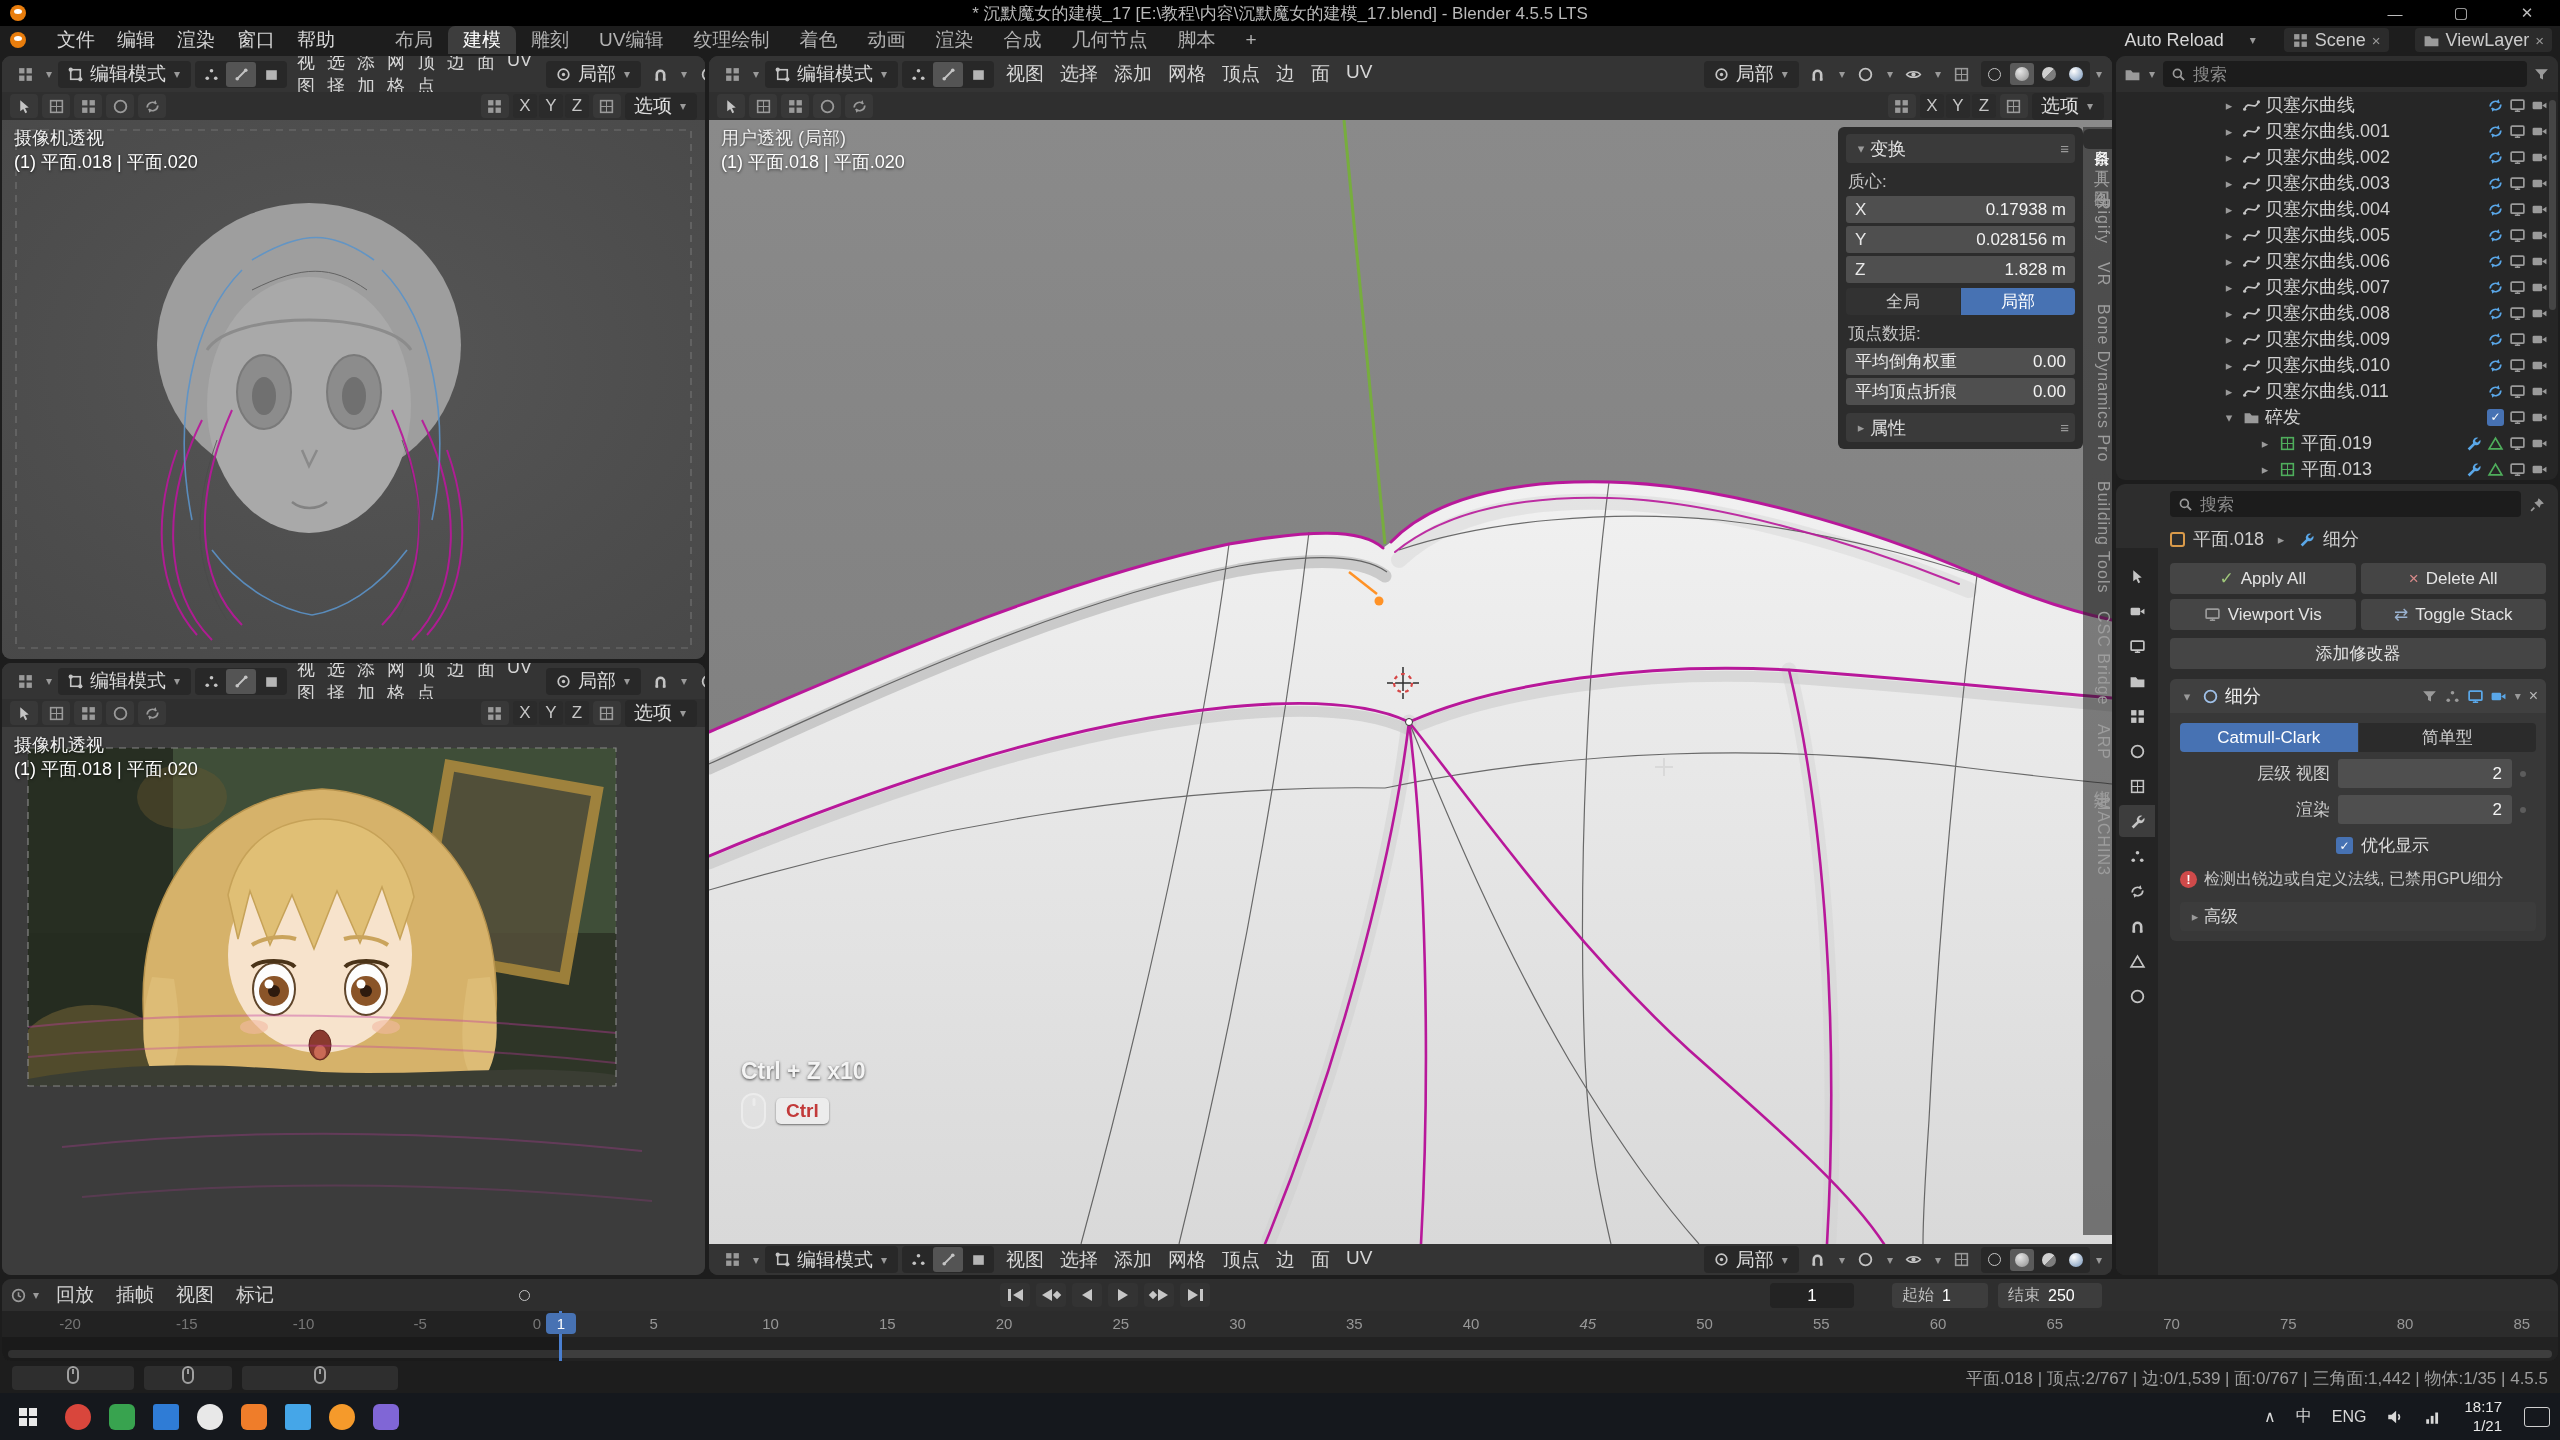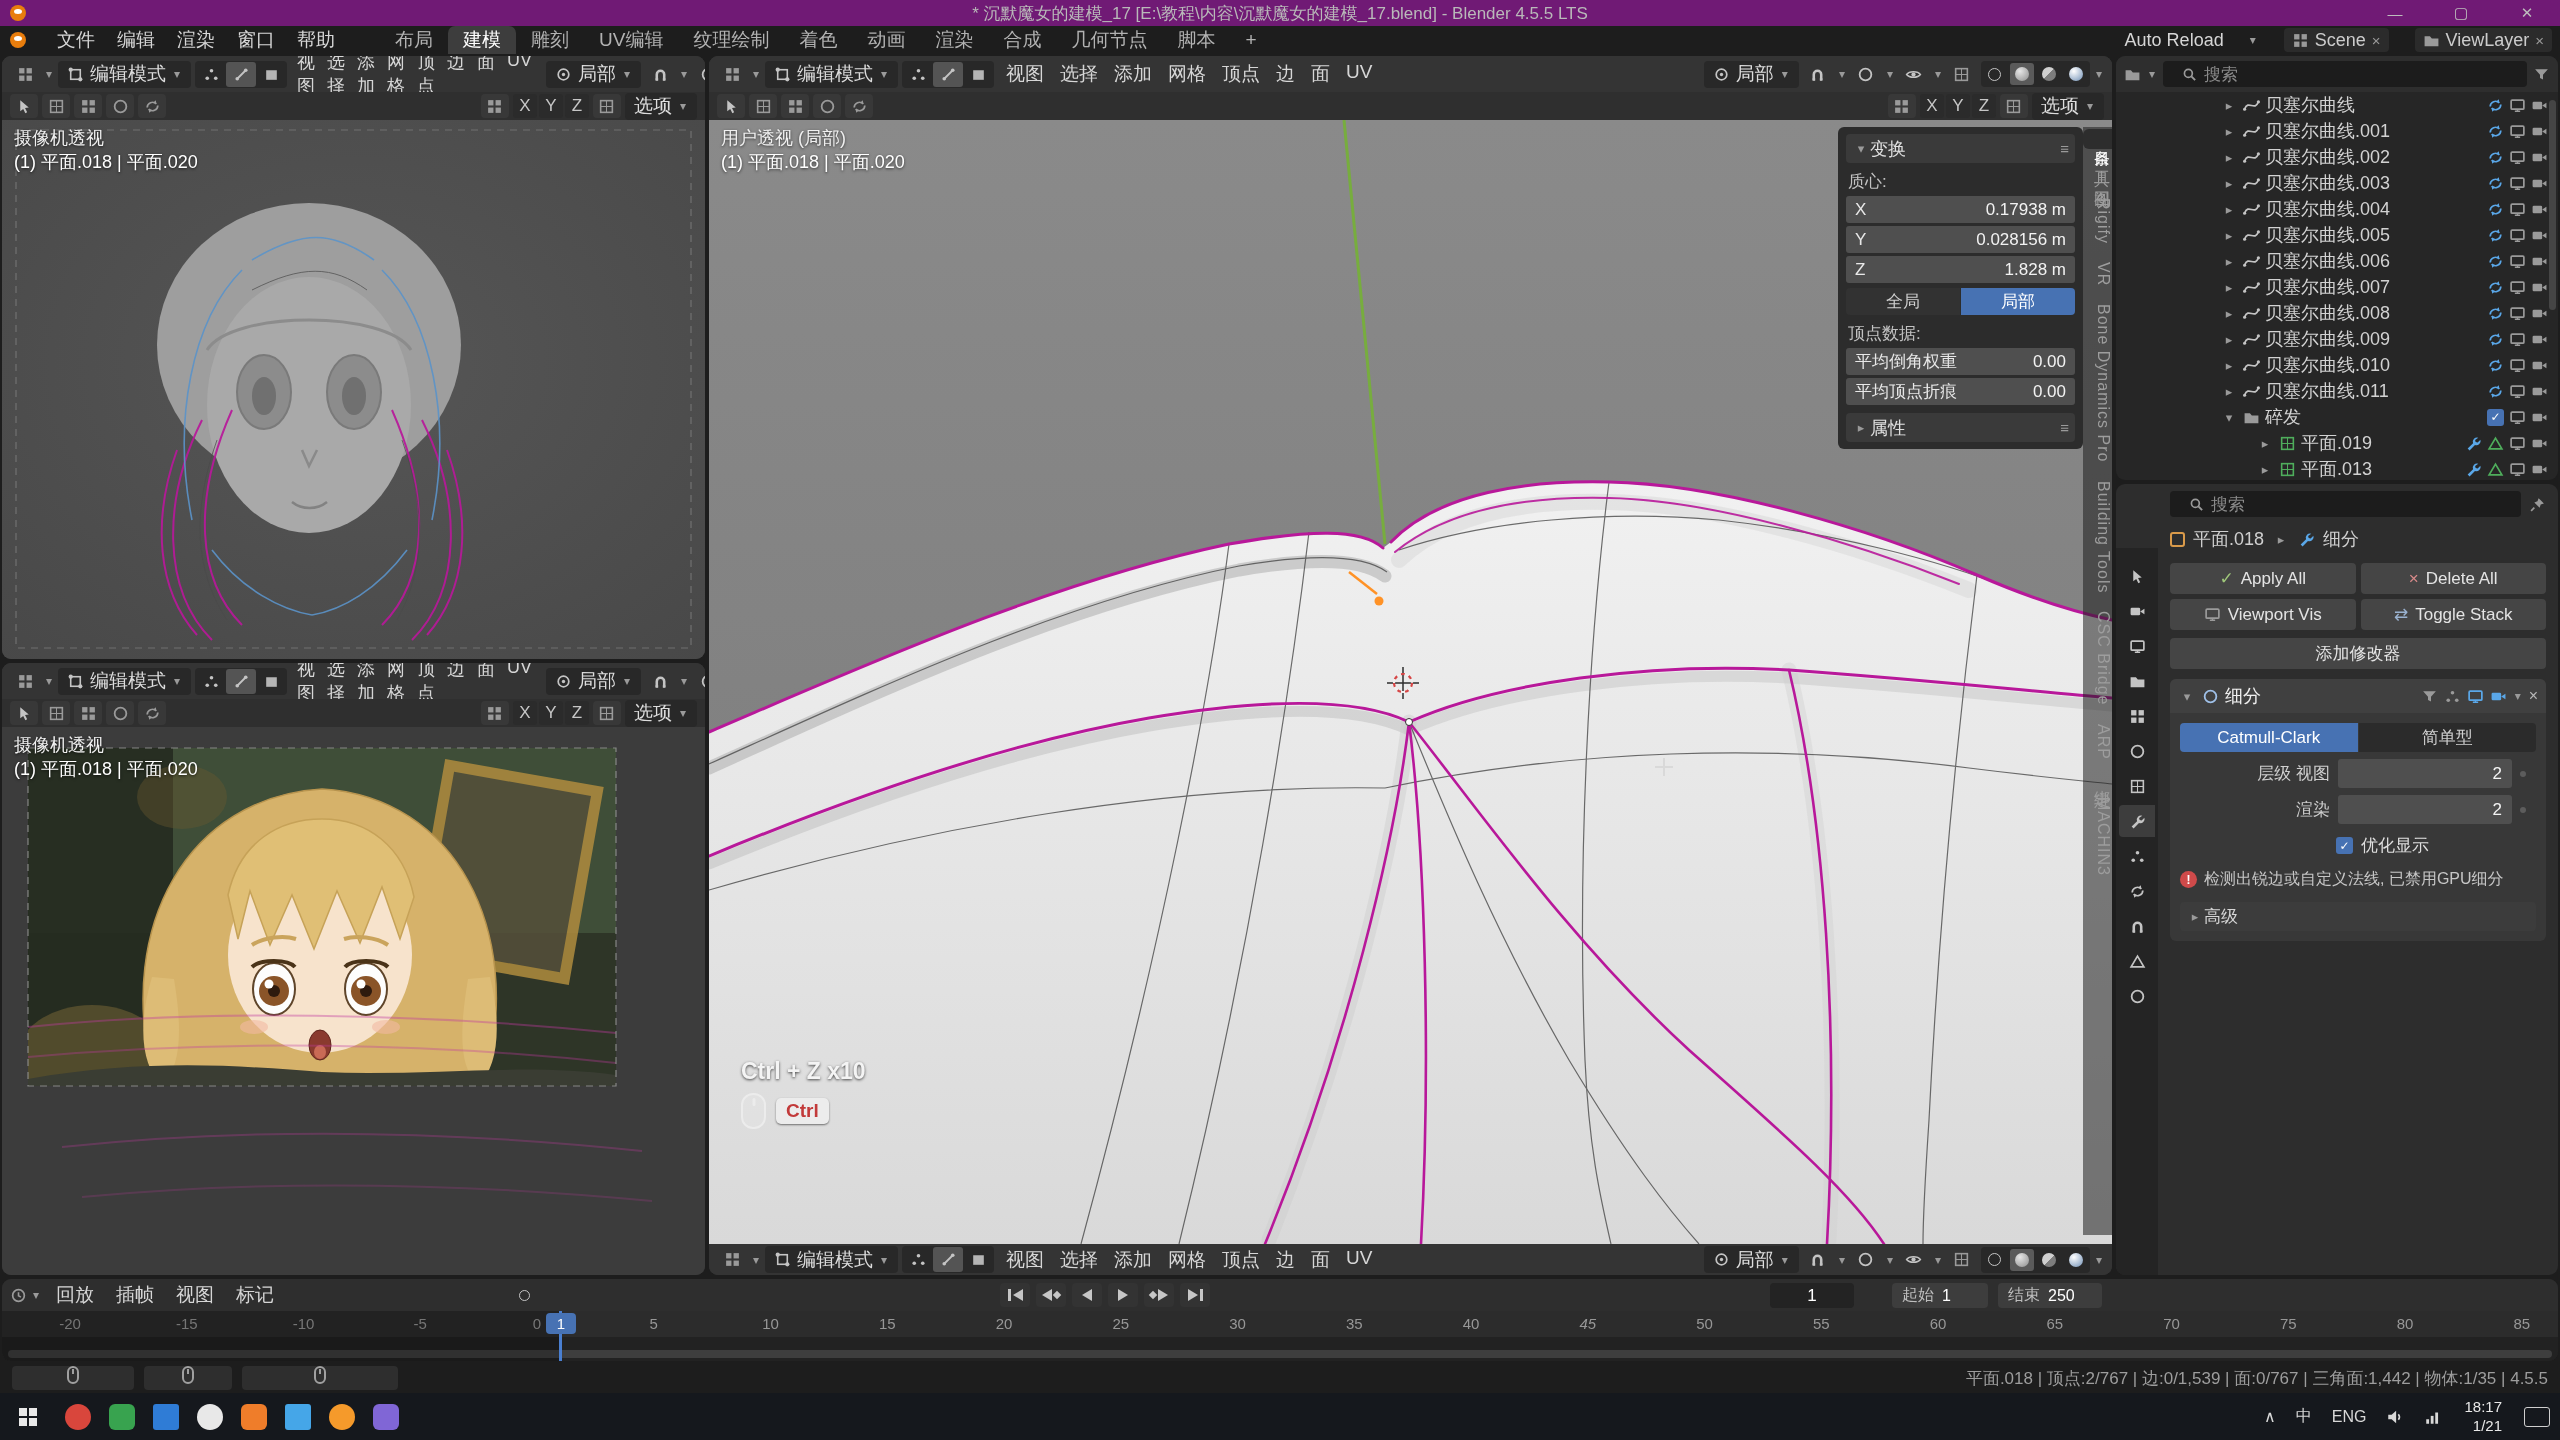--- a/index.html
+++ b/index.html
@@ -8,21 +8,21 @@
  font-family:"Liberation Sans","DejaVu Sans",sans-serif;color:#d8d8d8;font-size:19px;}
 .abs{position:absolute;}
 .sp{flex:1;}
 .dd{font-size:12px;color:#9a9a9a;margin:0 2px;}
 .tw{font-size:13px;color:#9a9a9a;width:18px;text-align:center;flex:none;}
 .ic{width:17px;height:17px;flex:none;display:inline-block;vertical-align:middle;}
 svg.ic{color:#c4c4c4;}
 .ic.blue{color:#5aa7e8;} .ic.green{color:#4fae5c;} .ic.dim{color:#9a9a9a;}
 
 
-.titlebar{left:0;top:0;width:2560px;height:26px;background:#701a75;display:flex;align-items:center;}
+.titlebar{left:0;top:0;width:2560px;height:26px;background:#000000;display:flex;align-items:center;}
 .blogo{width:16px;height:16px;border-radius:50%;background:#e87d0d;margin-left:10px;position:relative;flex:none;}
 .blogo::after{content:'';position:absolute;left:4px;top:4px;width:8px;height:5px;border-radius:50%;background:#fff;}
 .tb-title{position:absolute;left:50%;transform:translateX(-50%);font-size:17px;color:#b9b9b9;white-space:nowrap;}
 .winbtns{margin-left:auto;display:flex;height:100%;}
 .winbtn{width:66px;height:100%;display:flex;align-items:center;justify-content:center;color:#bdbdbd;font-size:15px;}
 
 
 .topbar{left:0;top:26px;width:2560px;height:28px;background:#1d1d1d;display:flex;align-items:center;padding:0 8px;gap:20px;text-align:right;}
 .menu-item{padding:0 11px;color:#d6d6d6;border-radius:4px;line-height:26px;}
 .workspaces{display:flex;align-self:flex-end;height:28px;margin-left:14px;}
@@ -88,21 +88,21 @@
 .screencast{position:absolute;left:32px;top:1002px;z-index:4;}
 .sc-line{font-size:23px;font-weight:700;color:#f4f4f4;text-shadow:0 1px 3px rgba(0,0,0,.7);}
 .sc-row{display:flex;align-items:center;gap:10px;margin-top:8px;}
 .scmouse{width:25px;height:36px;border:2.5px solid #ececec;border-radius:12px;position:relative;background:rgba(255,255,255,.12);}
 .scmouse::after{content:'';position:absolute;left:50%;top:3px;width:3px;height:8px;background:#ececec;transform:translateX(-50%);border-radius:2px;}
 .kbd{background:#ececec;color:#c23a3a;font-weight:700;border-radius:5px;padding:2px 10px;font-size:19px;box-shadow:0 1px 2px rgba(0,0,0,.5);}
 
 
 .outliner{left:2116px;top:56px;width:442px;height:424px;background:#262626;}
 .ol-hdr{height:36px;background:#2e2e2e;display:flex;align-items:center;gap:6px;padding:0 8px;}
-.srch{display:flex;align-items:center;gap:7px;background:#1c1c1c;border-radius:4px;height:26px;padding:0 19px;color:#8a8a8a;flex:1;font-size:17px;}
+.srch{display:flex;align-items:center;gap:7px;background:#1c1c1c;border-radius:4px;height:26px;padding:0 8px;color:#8a8a8a;flex:1;font-size:17px;}
 .ollist{position:absolute;left:0;top:36px;right:0;bottom:0;overflow:hidden;}
 .olr{display:flex;align-items:center;height:26px;padding:0 10px 0 104px;gap:5px;font-size:18px;color:#d2d2d2;}
 .olr.ind{padding-left:140px;}
 .oln{white-space:nowrap;}
 .cb{width:17px;height:17px;background:#4772b3;color:#fff;border-radius:3px;font-size:12px;display:flex;align-items:center;justify-content:center;flex:none;}
 .olscroll{position:absolute;right:2px;top:44px;width:7px;height:210px;background:#454545;border-radius:4px;}
 
 
 .props{left:2116px;top:484px;width:442px;height:791px;background:#2d2d2d;}
 .ptabs{position:absolute;left:0;top:64px;width:42px;bottom:0;background:#242424;display:flex;flex-direction:column;align-items:center;padding-top:12px;gap:3px;}

